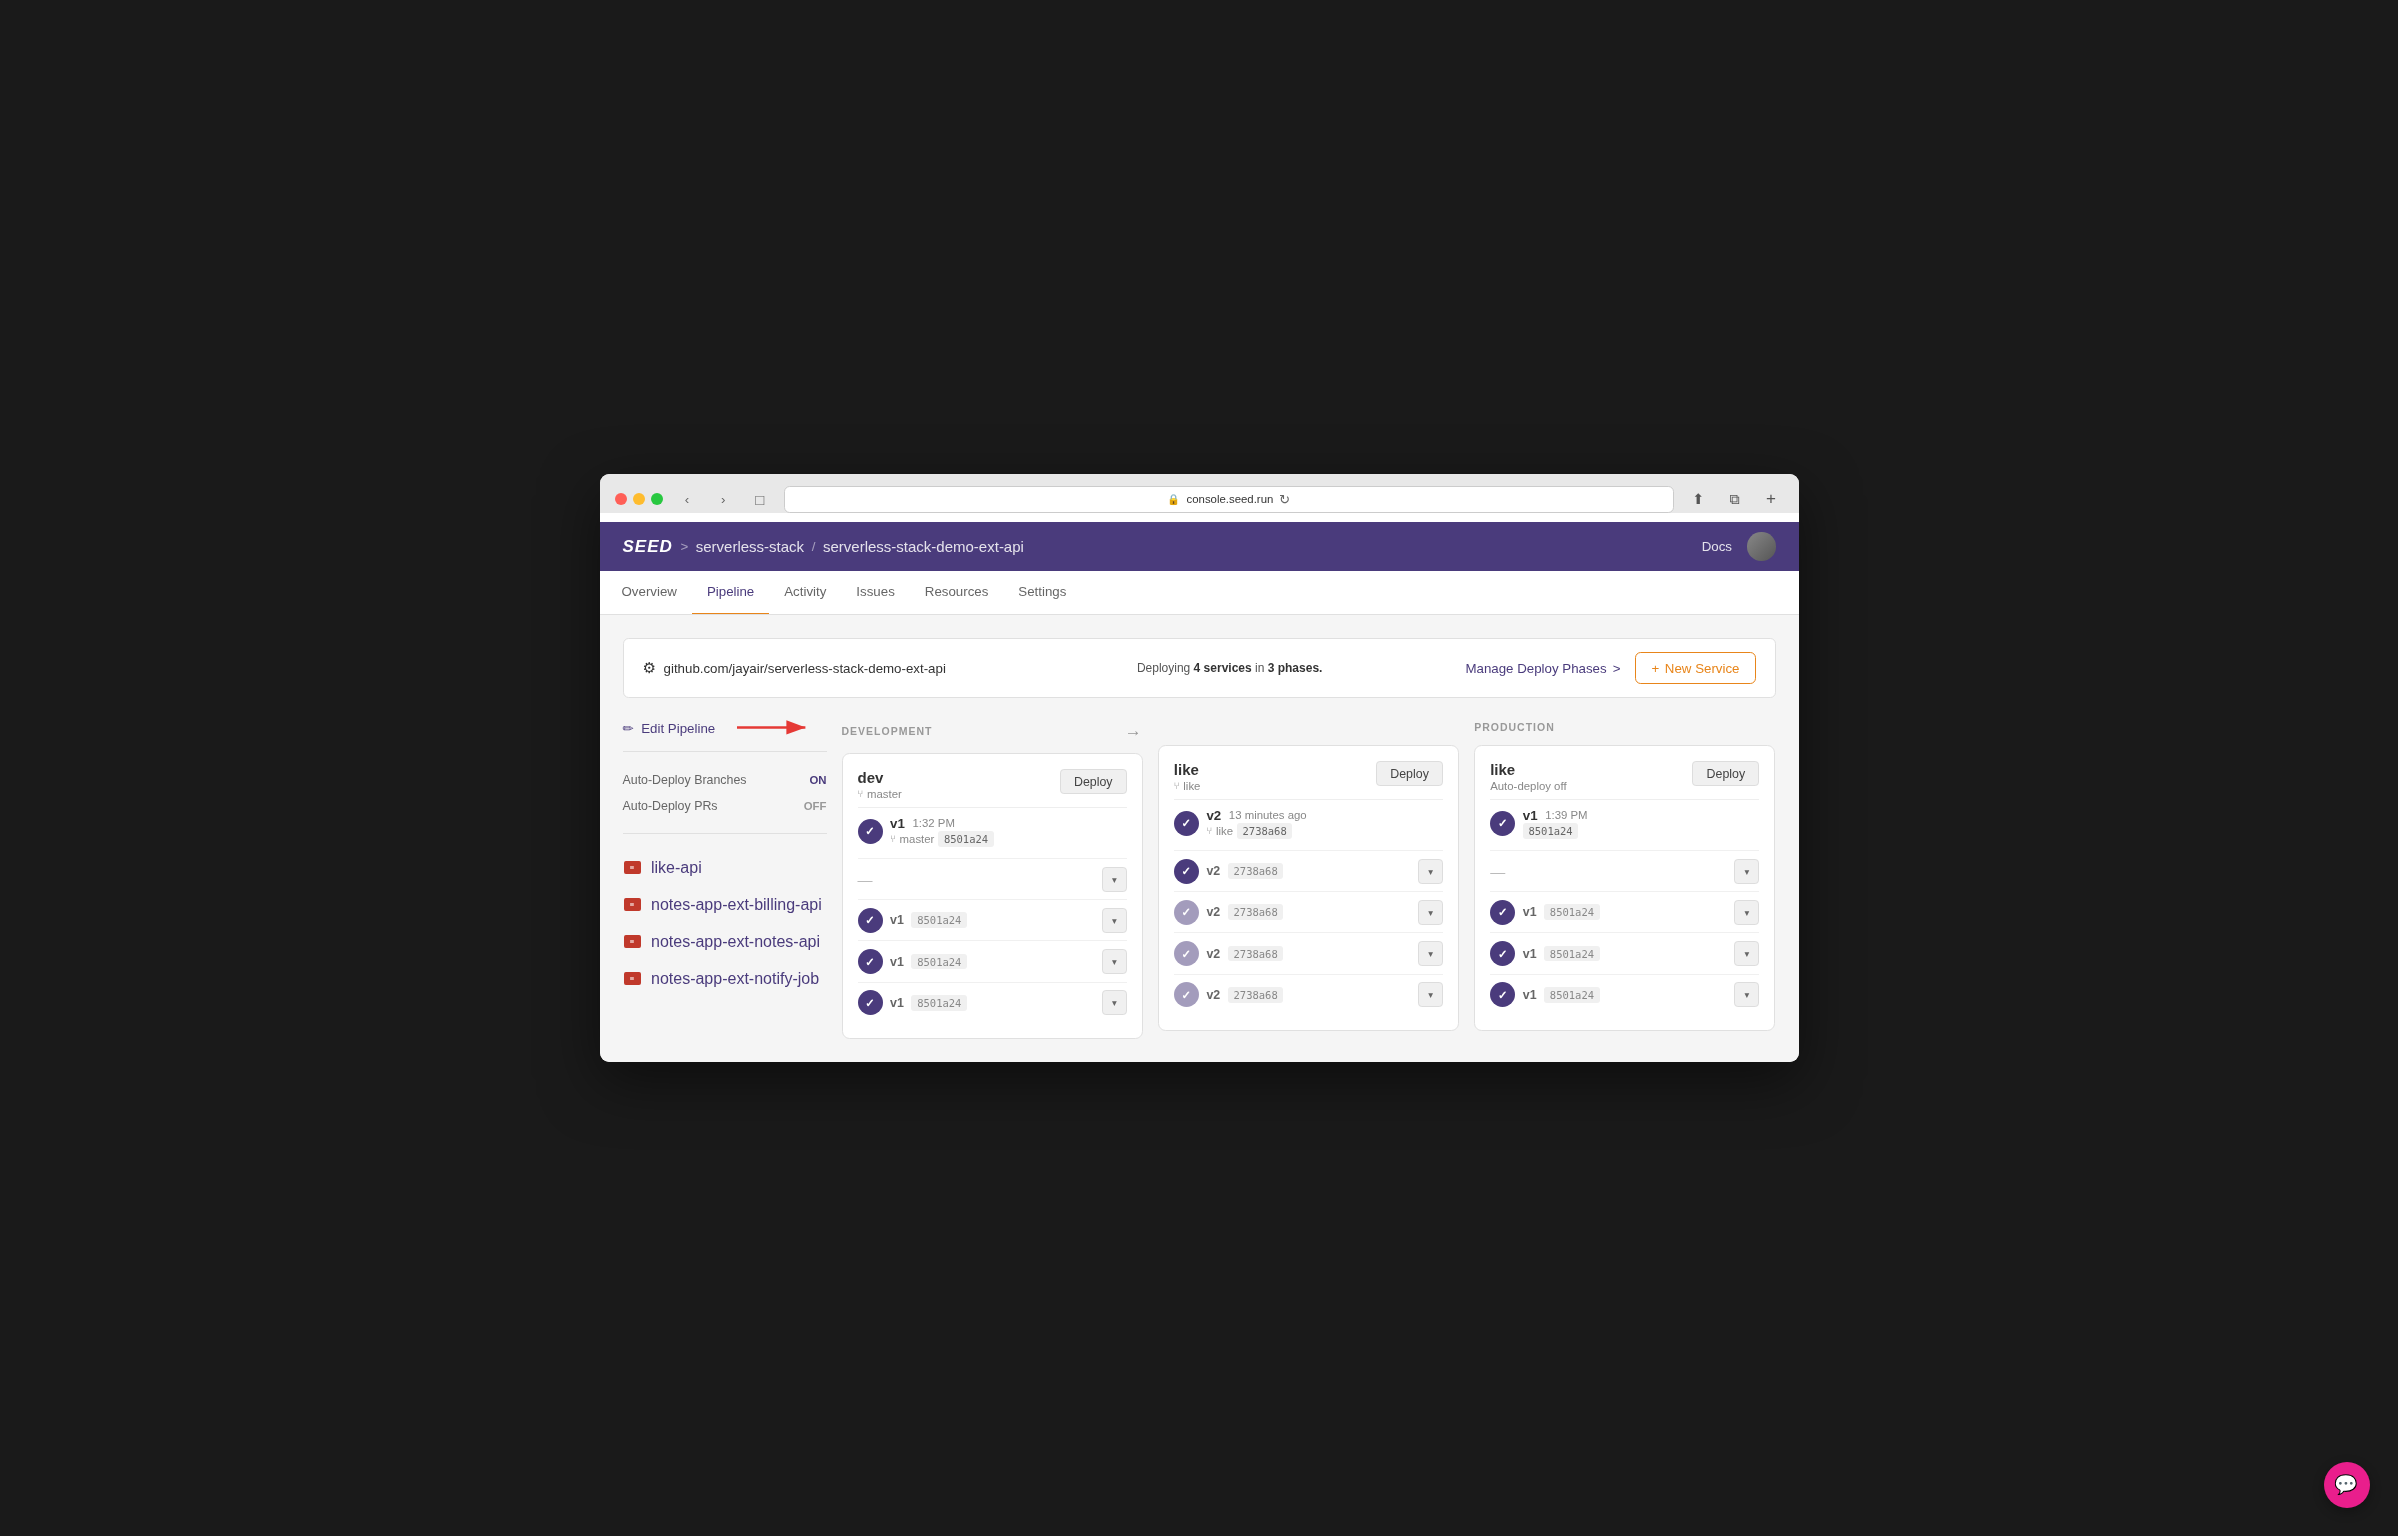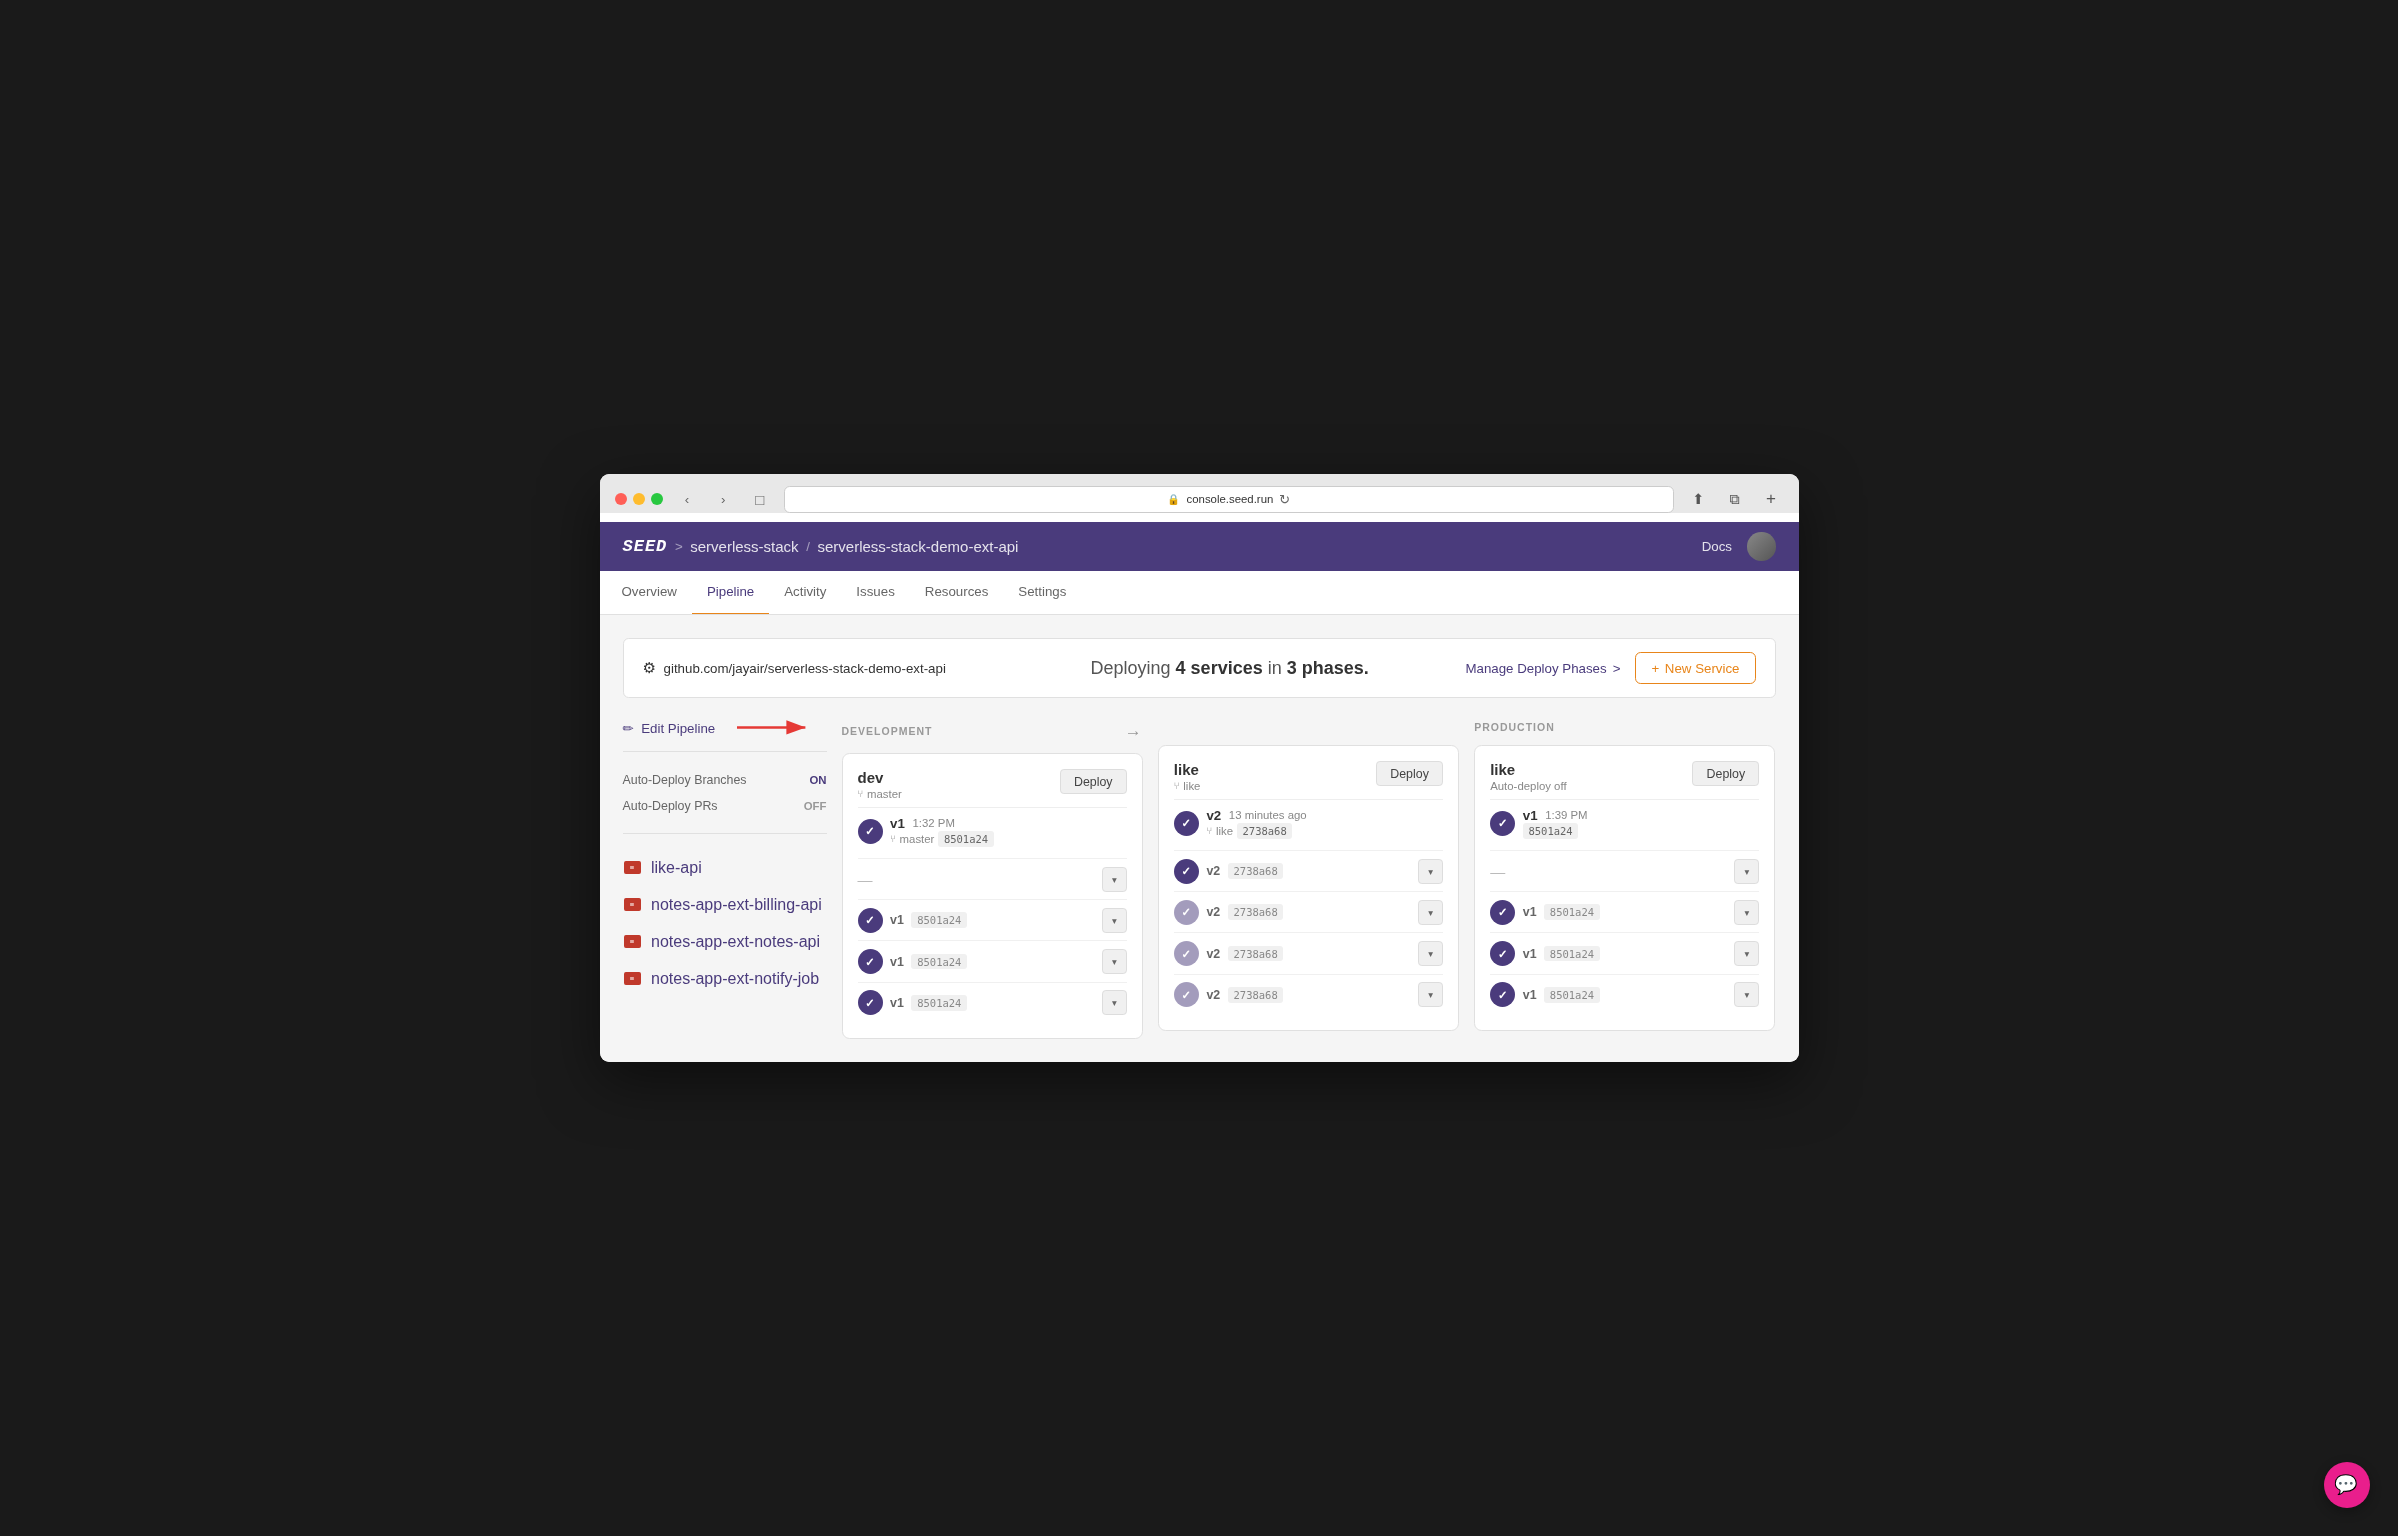--- a/index.html
+++ b/index.html
@@ -14,38 +14,38 @@
     .dot-yellow { background: #febc2e; }
     .dot-green { background: #28c840; }
     .nav-btn { width: 25px; height: 21px; background: none; border: none; cursor: pointer; display: flex; align-items: center; justify-content: center; color: #666; font-size: 13.3px; }
     .browser-tab-btn { width: 25px; height: 21px; background: none; border: none; cursor: pointer; display: flex; align-items: center; justify-content: center; color: #666; font-size: 15px; }
     .address-bar { flex: 1; background: #fff; border-radius: 5.7px; height: 27px; display: flex; align-items: center; justify-content: center; gap: 5.7px; font-size: 11.4px; color: #333; border: 1px solid #ccc; }
     .action-btn { width: 25px; height: 21px; background: none; border: none; cursor: pointer; display: flex; align-items: center; justify-content: center; color: #555; font-size: 14.3px; }
     .plus-btn { font-size: 17px; font-weight: 300; }
     
     .app-header { background: #4a3b7c; padding: 0 23px; height: 49px; display: flex; align-items: center; justify-content: space-between; }
     .app-header-left { display: flex; align-items: center; gap: 7.6px; }
-    .app-logo { font-weight: 800; font-style: italic; color: #fff; font-size: 17px; letter-spacing: 1px; font-family: Liberation Mono, monospace; }
+    .app-logo { font-weight: 800; font-style: italic; color: #fff; font-size: 17px; letter-spacing: 1px; }
     .breadcrumb-sep { color: rgba(255,255,255,0.5); font-size: 13.3px; }
     .breadcrumb-item { color: rgba(255,255,255,0.85); font-size: 15px; }
     .app-header-right { display: flex; align-items: center; gap: 15px; justify-content: flex-end; }
     .docs-link { color: rgba(255,255,255,0.85); font-size: 13.3px; text-decoration: none; }
     .avatar { width: 28.5px; height: 28.5px; border-radius: 50%; background: #888; overflow: hidden; display: flex; align-items: center; justify-content: center; }
     .avatar-img { width: 100%; height: 100%; background: linear-gradient(135deg, #888, #555); }
     
     .nav-tabs { background: #fff; padding: 0 7px; border-bottom: 1px solid #e0e0e0; display: flex; gap: 0; }
     .nav-tab { padding: 13.3px 15px; font-size: 13.3px; color: #666; cursor: pointer; border-bottom: 1.9px solid transparent; text-decoration: none; display: block; }
     .nav-tab.active { color: #4a3b7c; border-bottom-color: #e8851a; font-weight: 500; }
     
     .main-content { background: #f5f5f5; padding: 23px; }
     
     .top-bar { background: #fff; border: 1px solid #e0e0e0; border-radius: 5.7px; padding: 13.3px 19px; display: flex; align-items: center; justify-content: space-between; margin-bottom: 23px; }
     .top-bar-left { display: flex; align-items: center; gap: 7.6px; font-size: 13.3px; color: #333; }
     .github-icon { color: #333; font-size: 15px; }
-    .top-bar-center { font-size: 18px; color: #555; margin-left: 48px; }
+    .top-bar-center { font-size: 12px; color: #555; margin-left: 48px; }
     .top-bar-center strong { font-weight: 700; color: #333; }
     .top-bar-right { display: flex; align-items: center; gap: 15px; }
     .manage-link { color: #4a3b7c; font-size: 13.3px; text-decoration: none; display: flex; align-items: center; gap: 6px; }
     .new-service-btn { background: #fff; border: 1.4px solid #e8851a; color: #e8851a; padding: 7.6px 15px; border-radius: 5.7px; font-size: 13.3px; cursor: pointer; display: flex; align-items: center; gap: 5.7px; font-weight: 500; }
     
     .content-layout { display: flex; gap: 0; }
     
     .sidebar { width: 219px; flex-shrink: 0; padding-right: 15px; }
     .edit-pipeline { display: flex; align-items: center; gap: 7.6px; color: #4a3b7c; font-size: 13.3px; font-weight: 500; cursor: pointer; margin-bottom: 3.8px; position: relative; }
     .edit-pipeline-arrow { position: absolute; left: 114px; top: 50%; transform: translateY(-50%); }

